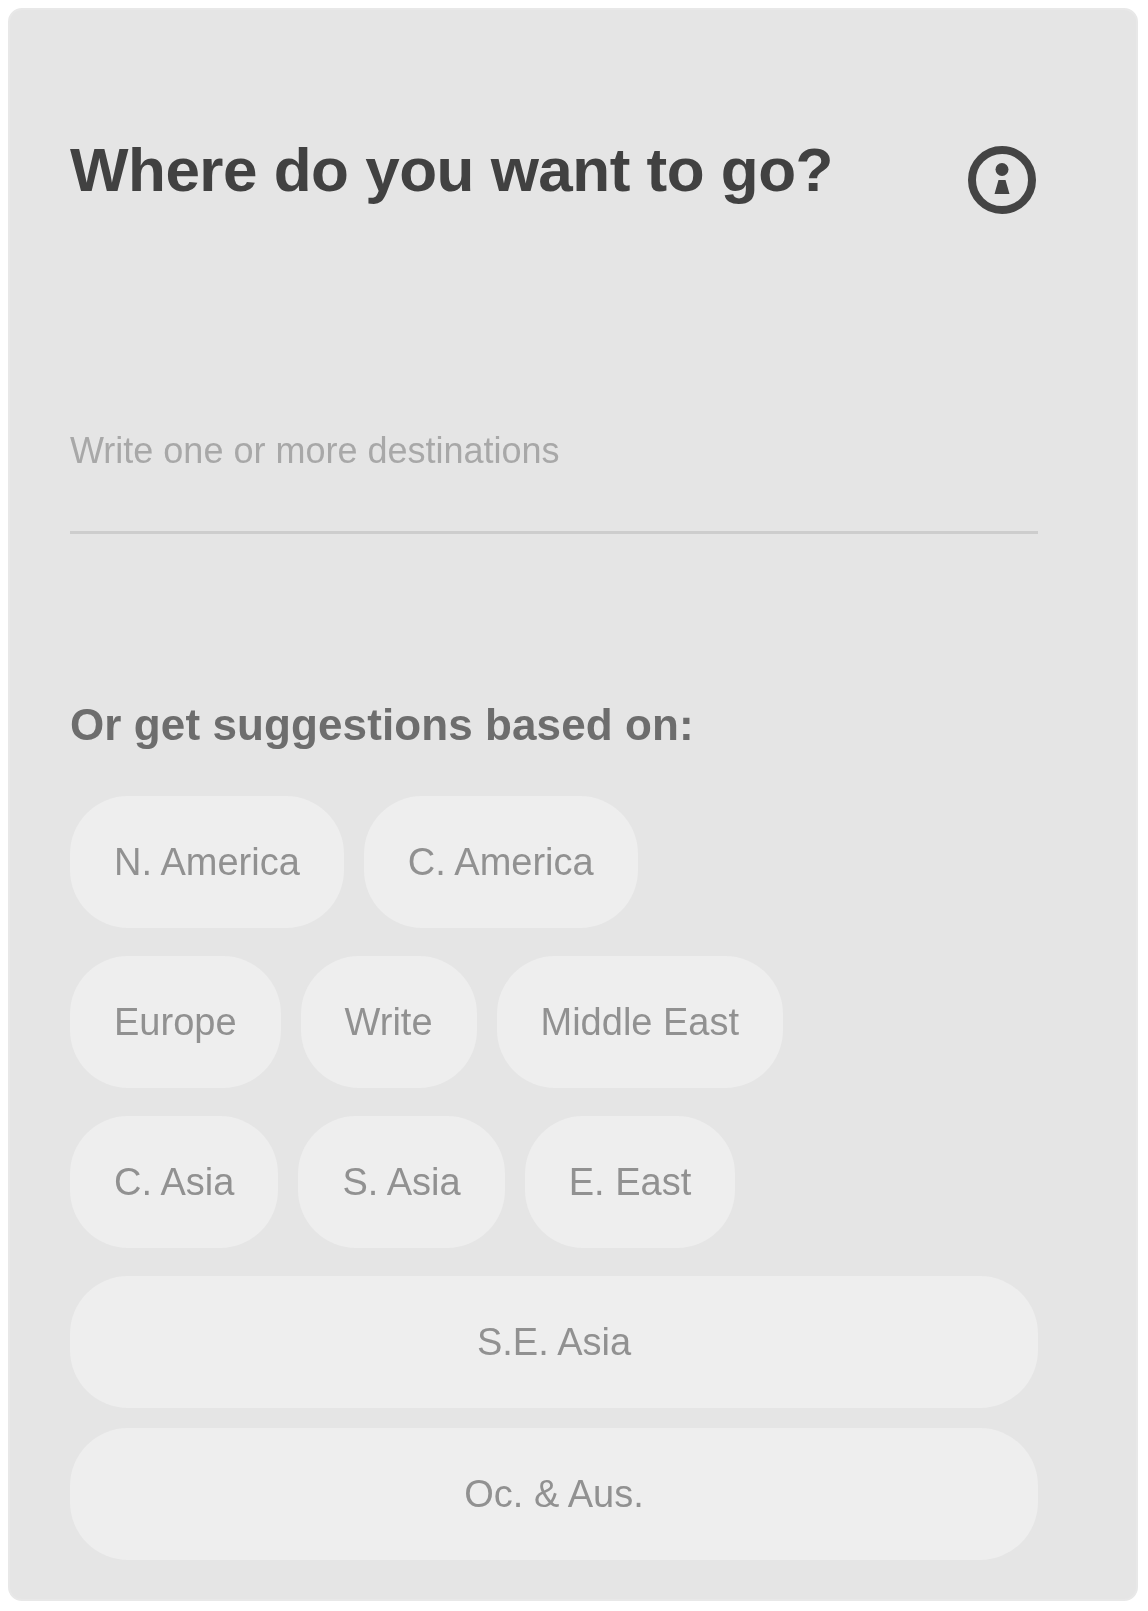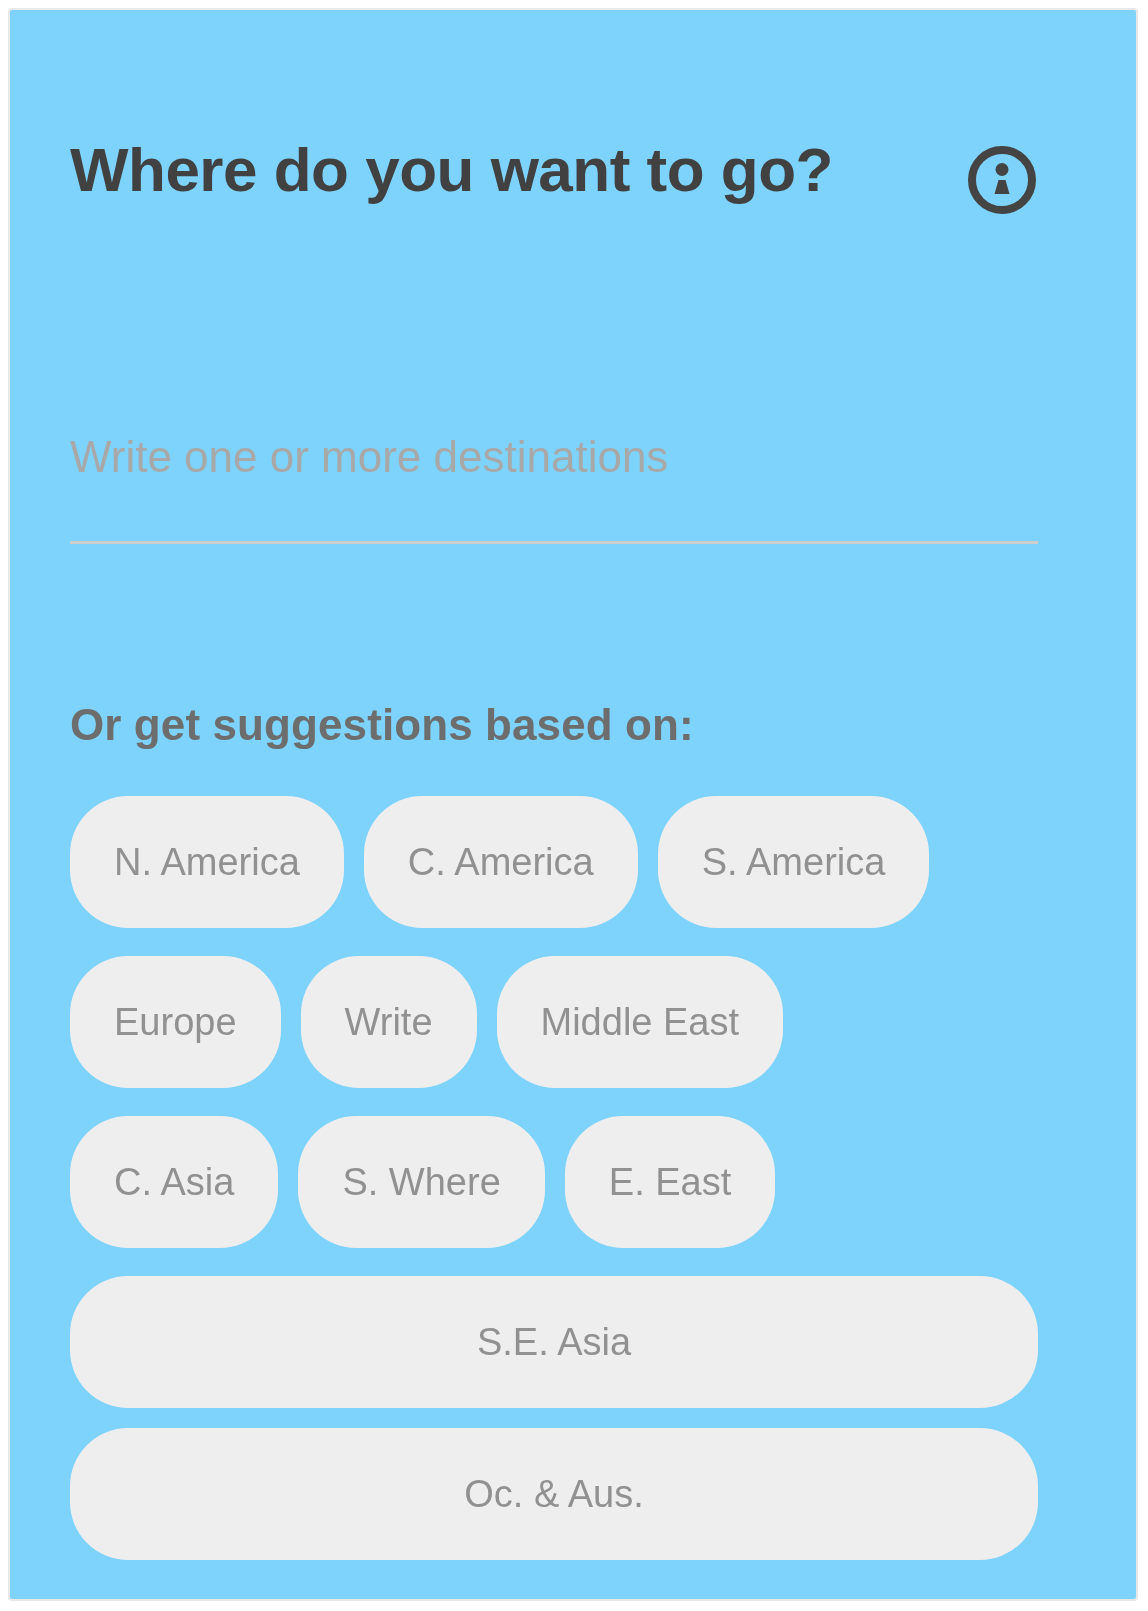--- a/index.html
+++ b/index.html
@@ -16,23 +16,23 @@
     overflow: hidden;
   }
 
   .card {
     position: absolute;
     left: 8px;
     top: 8px;
     width: 1130px;
     height: 1593px;
     box-sizing: border-box;
-    background: #7dd3fc;
+    background: #e5e5e5;
     border: 2px solid #e8e8e8;
-    border-radius: 4px;
+    border-radius: 14px;
   }
 
   .card-inner {
     position: absolute;
     left: 60px;
     top: 0;
     right: 60px;
     bottom: 0;
   }
 
@@ -79,21 +79,21 @@
   }
   .dest-input {
     display: block;
     width: 100%;
     box-sizing: border-box;
     border: none;
     border-bottom: 3px solid #cdcdcd;
     outline: none;
     background: transparent;
     font-family: "Liberation Sans", sans-serif;
-    font-size: 44px;
+    font-size: 36px;
     color: #3f3f3f;
     padding: 0 0 56px 0;
     line-height: 1.3;
   }
   .dest-input::placeholder {
     color: #a8a8a8;
     opacity: 1;
   }
 
   
@@ -161,32 +161,31 @@
       <input class="dest-input" type="text" placeholder="Write one or more destinations" style="">
     </div>
 
     <div class="suggestions-label">Or get suggestions based on:</div>
 
     <div class="chip-rows">
 
       <div class="chip-row">
         <button class="chip">N. America</button>
         <button class="chip">C. America</button>
-        <button class="chip">S. America</button>
       </div>
 
       <div class="chip-row">
         <button class="chip">Europe</button>
         <button class="chip">Write</button>
         <button class="chip">Middle East</button>
       </div>
 
       <div class="chip-row">
         <button class="chip">C. Asia</button>
-        <button class="chip">S. Where</button>
+        <button class="chip">S. Asia</button>
         <button class="chip">E. East</button>
       </div>
 
       <div class="chip-row">
         <button class="chip">S.E. Asia</button>
         <button class="chip">Oc. &amp; Aus.</button>
       </div>
 
     </div>
 

